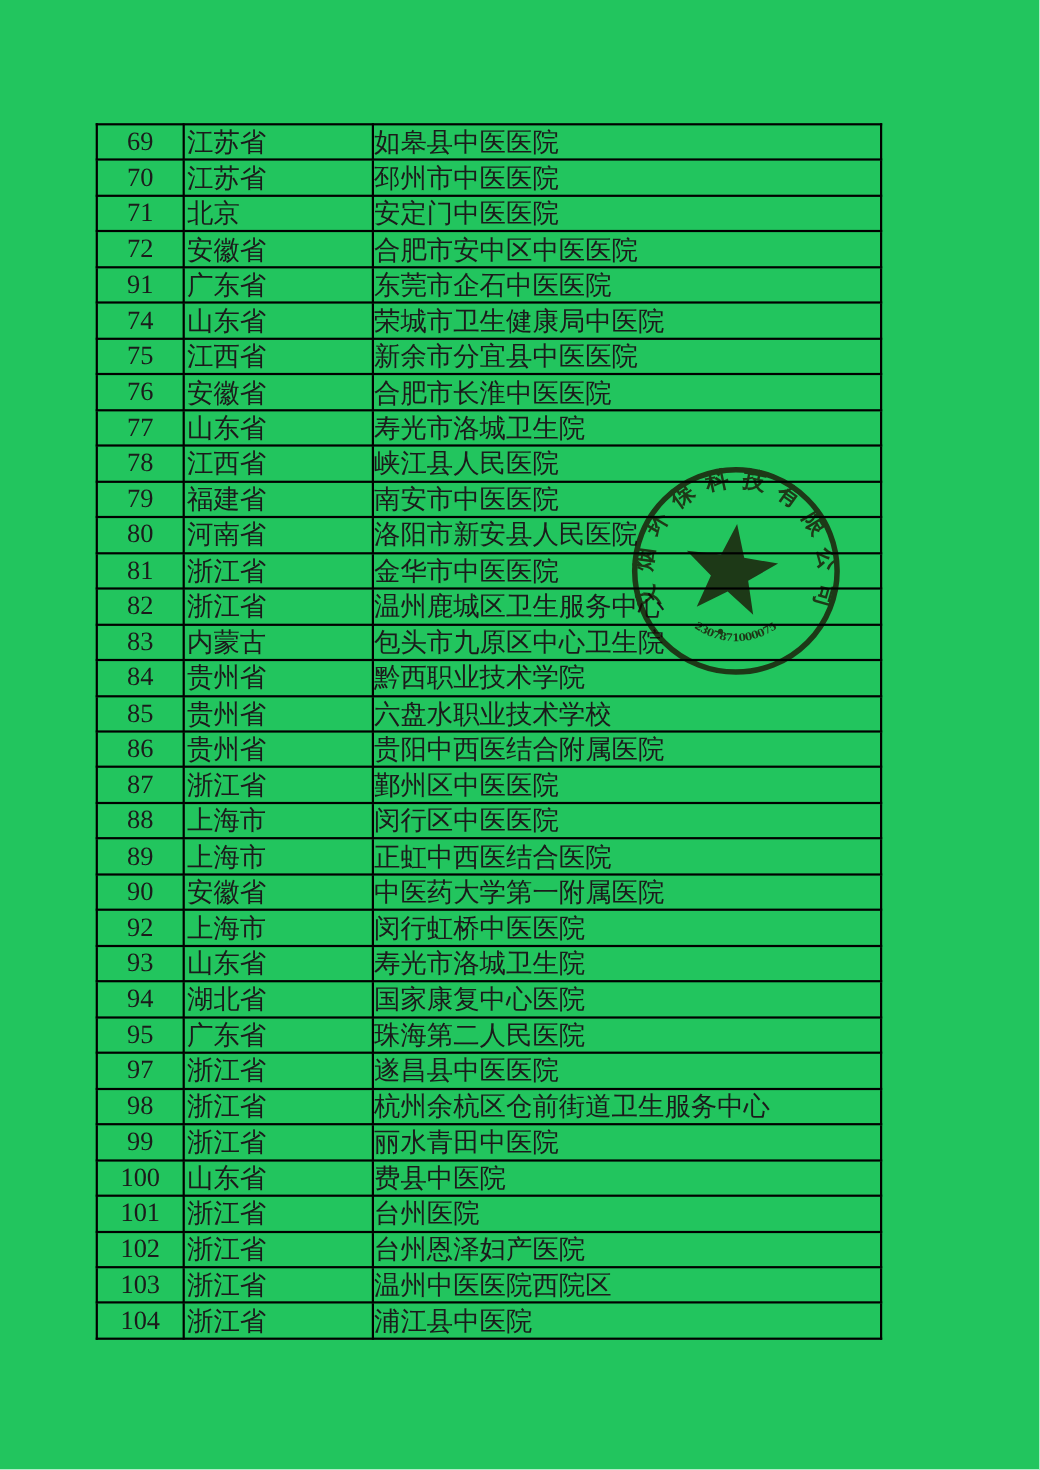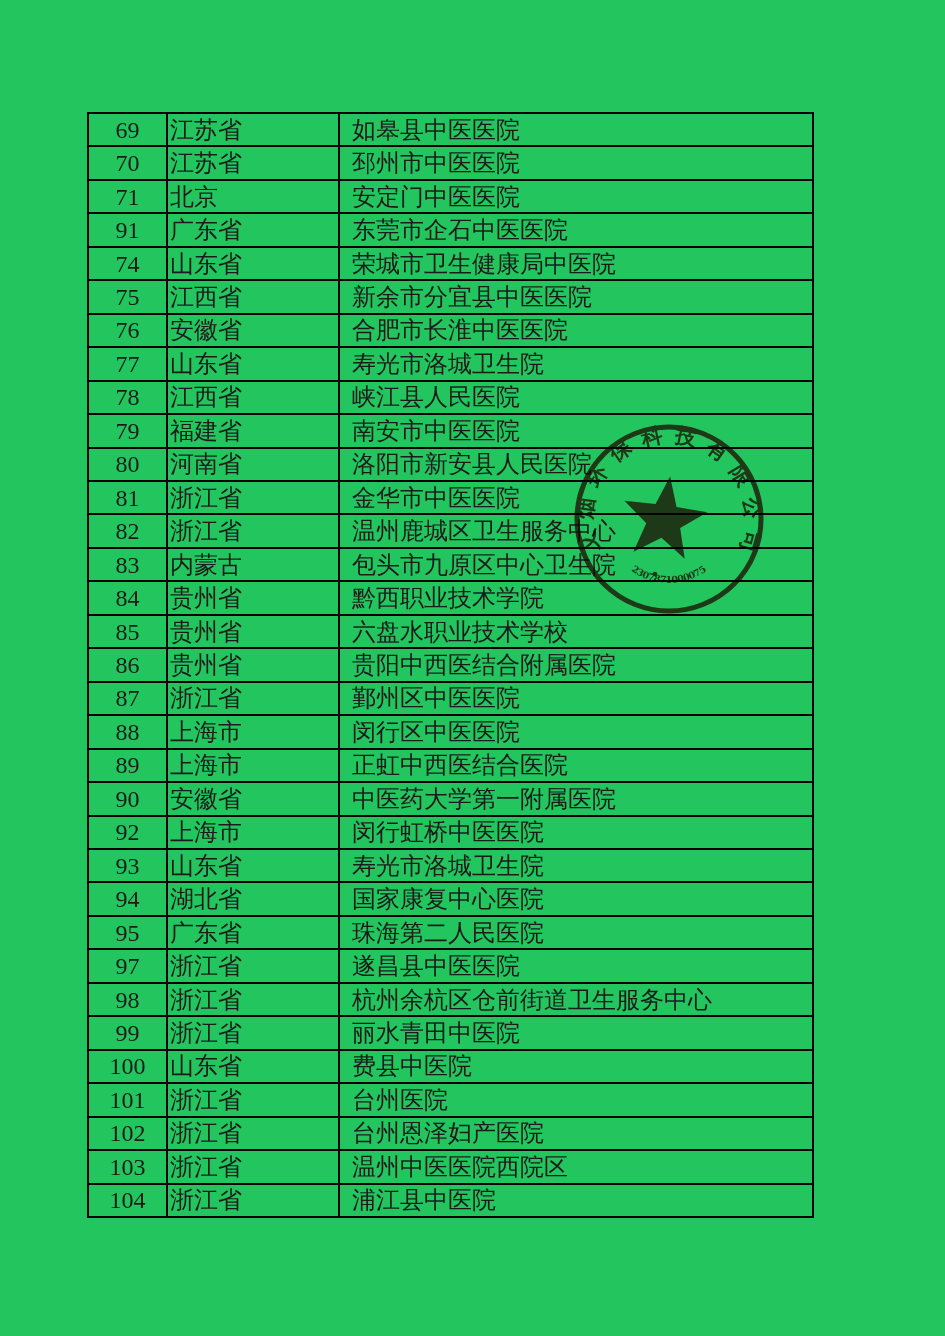--- a/index.html
+++ b/index.html
@@ -26,21 +26,21 @@
     overflow:hidden;
     white-space:nowrap;
     vertical-align:middle;
   }
   .doc-table td.num{
     width:77px;
     text-align:center;
     font-family:"Liberation Serif","DejaVu Serif",serif;
   }
   .doc-table td.province{ width:168px; padding-left:2px; }
-  .doc-table td.name{ width:460px; padding-left:12px; }
+  .doc-table td.name{ width:460px; }
 
   .stamp{
     position:absolute;
     left:564px;top:414px;
     width:210px;height:210px;
     mix-blend-mode:multiply;
     opacity:.93;
   }
   .stamp svg{display:block;width:210px;height:210px;}
   .stamp .ink{ stroke:var(--stamp-color,#d23b2e); fill:none; }
@@ -67,20 +67,25 @@
         </tr>
         <tr>
           <td class="num">70</td>
           <td class="province">江苏省</td>
           <td class="name">邳州市中医医院</td>
         </tr>
         <tr>
           <td class="num">71</td>
           <td class="province">北京</td>
           <td class="name">安定门中医医院</td>
+        </tr>
+        <tr>
+          <td class="num">72</td>
+          <td class="province">安徽省</td>
+          <td class="name">合肥市安中区中医医院</td>
         </tr>
         <tr>
           <td class="num">91</td>
           <td class="province">广东省</td>
           <td class="name">东莞市企石中医医院</td>
         </tr>
         <tr>
           <td class="num">74</td>
           <td class="province">山东省</td>
           <td class="name">荣城市卫生健康局中医院</td>

